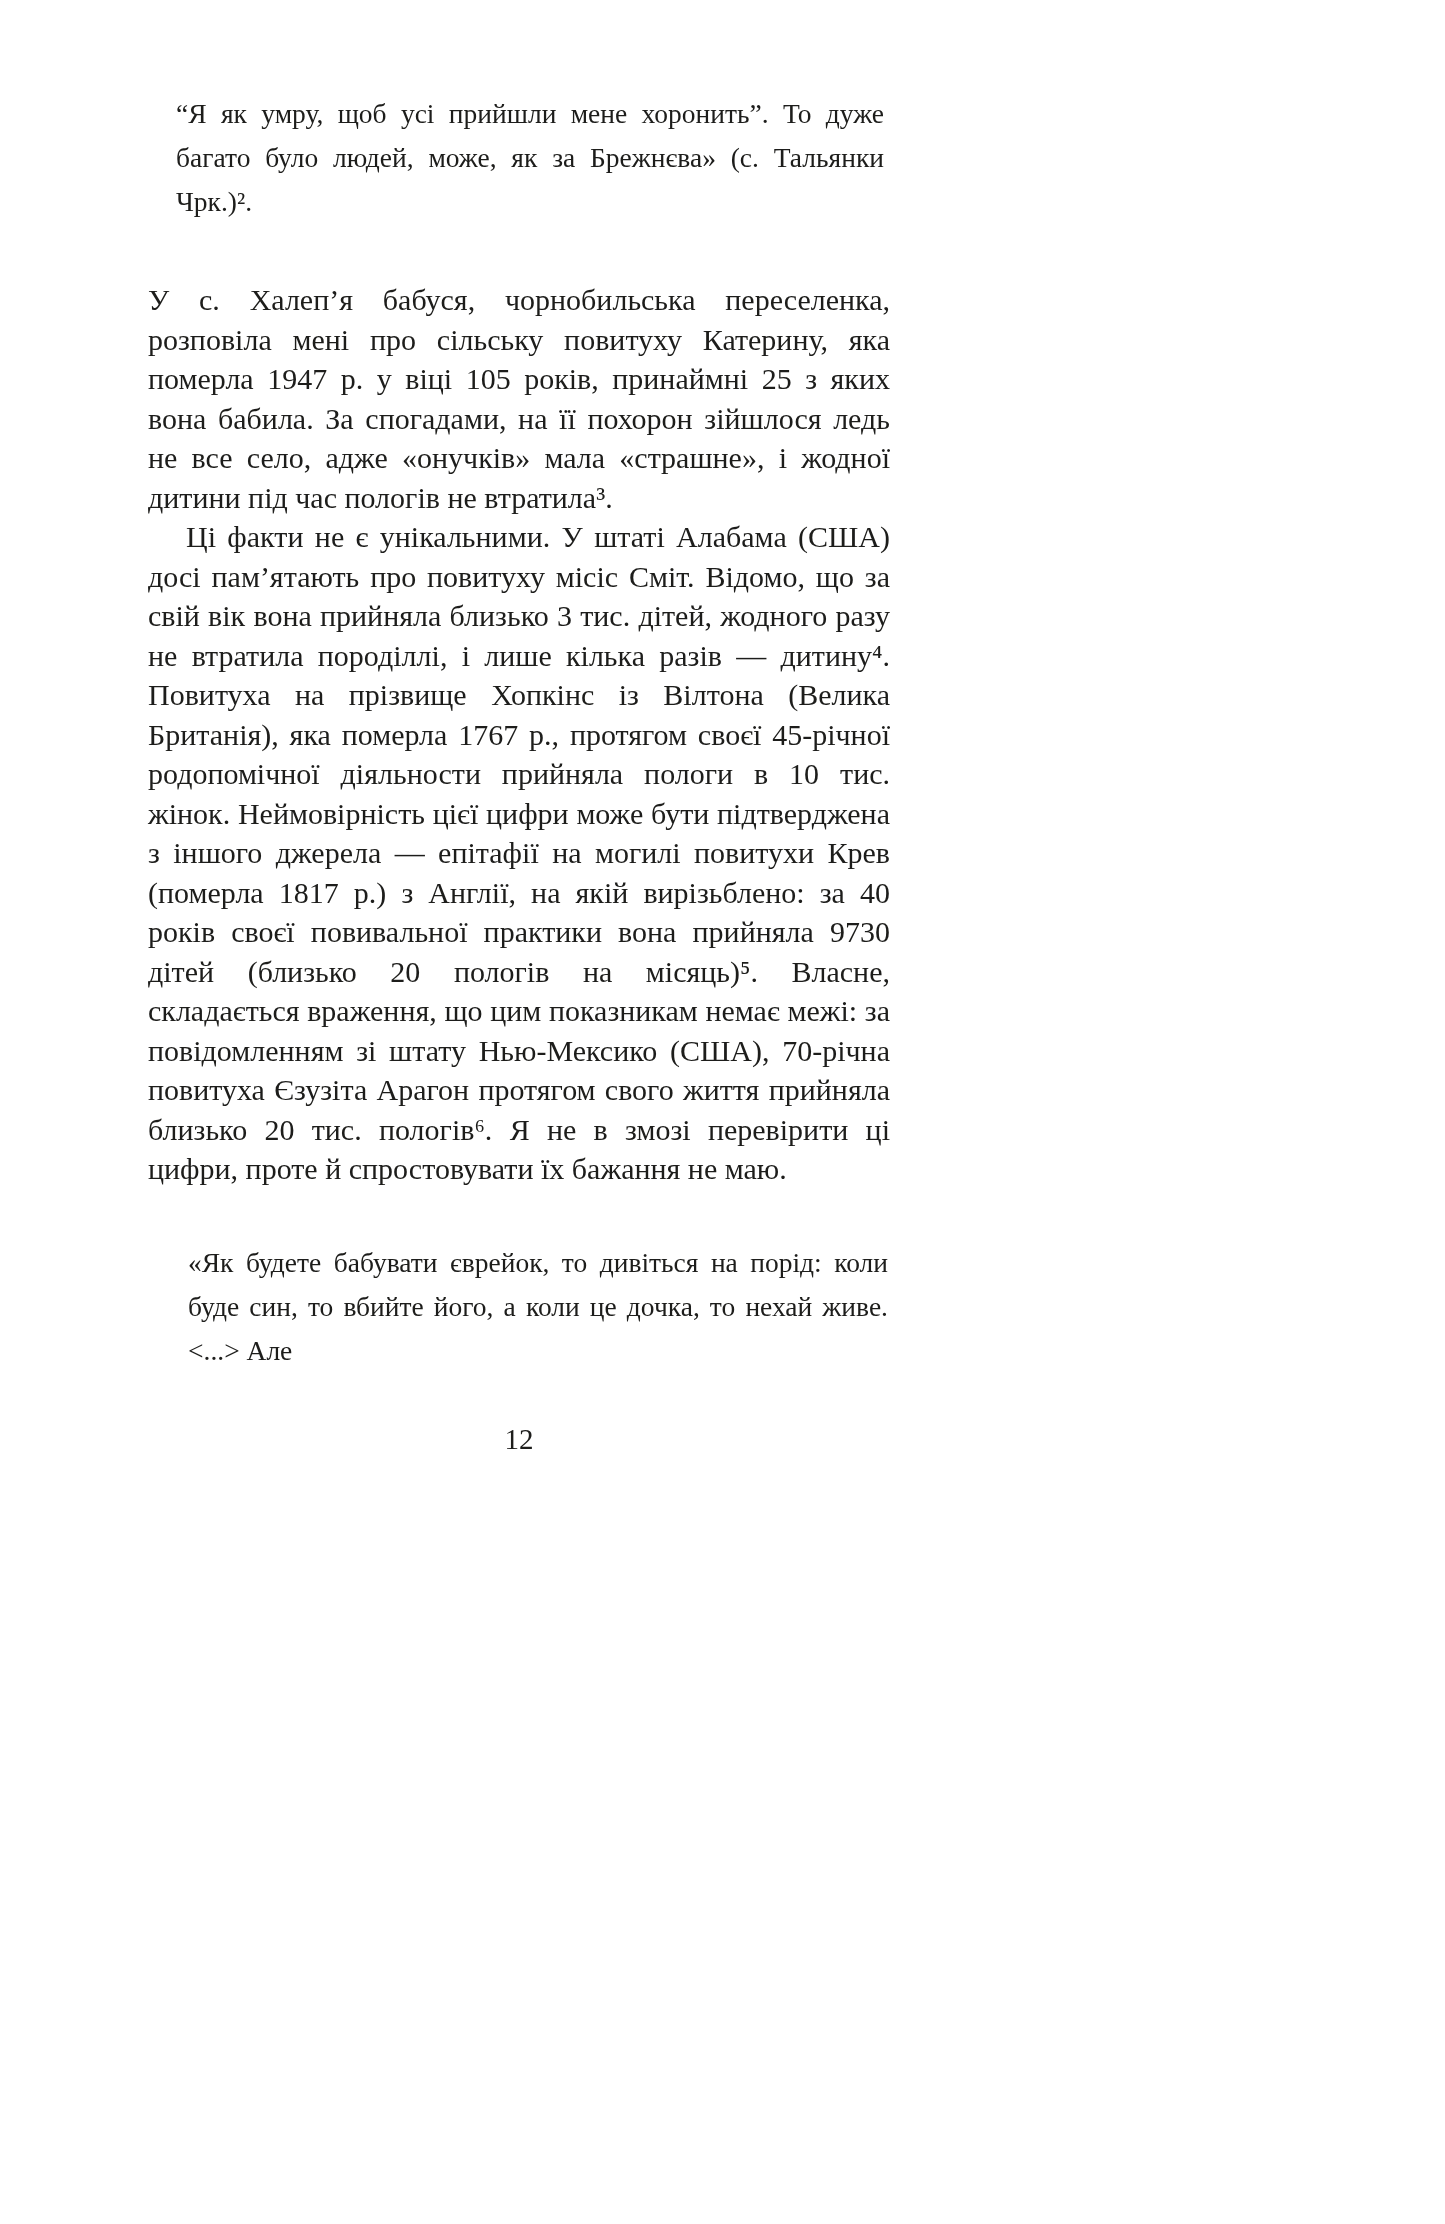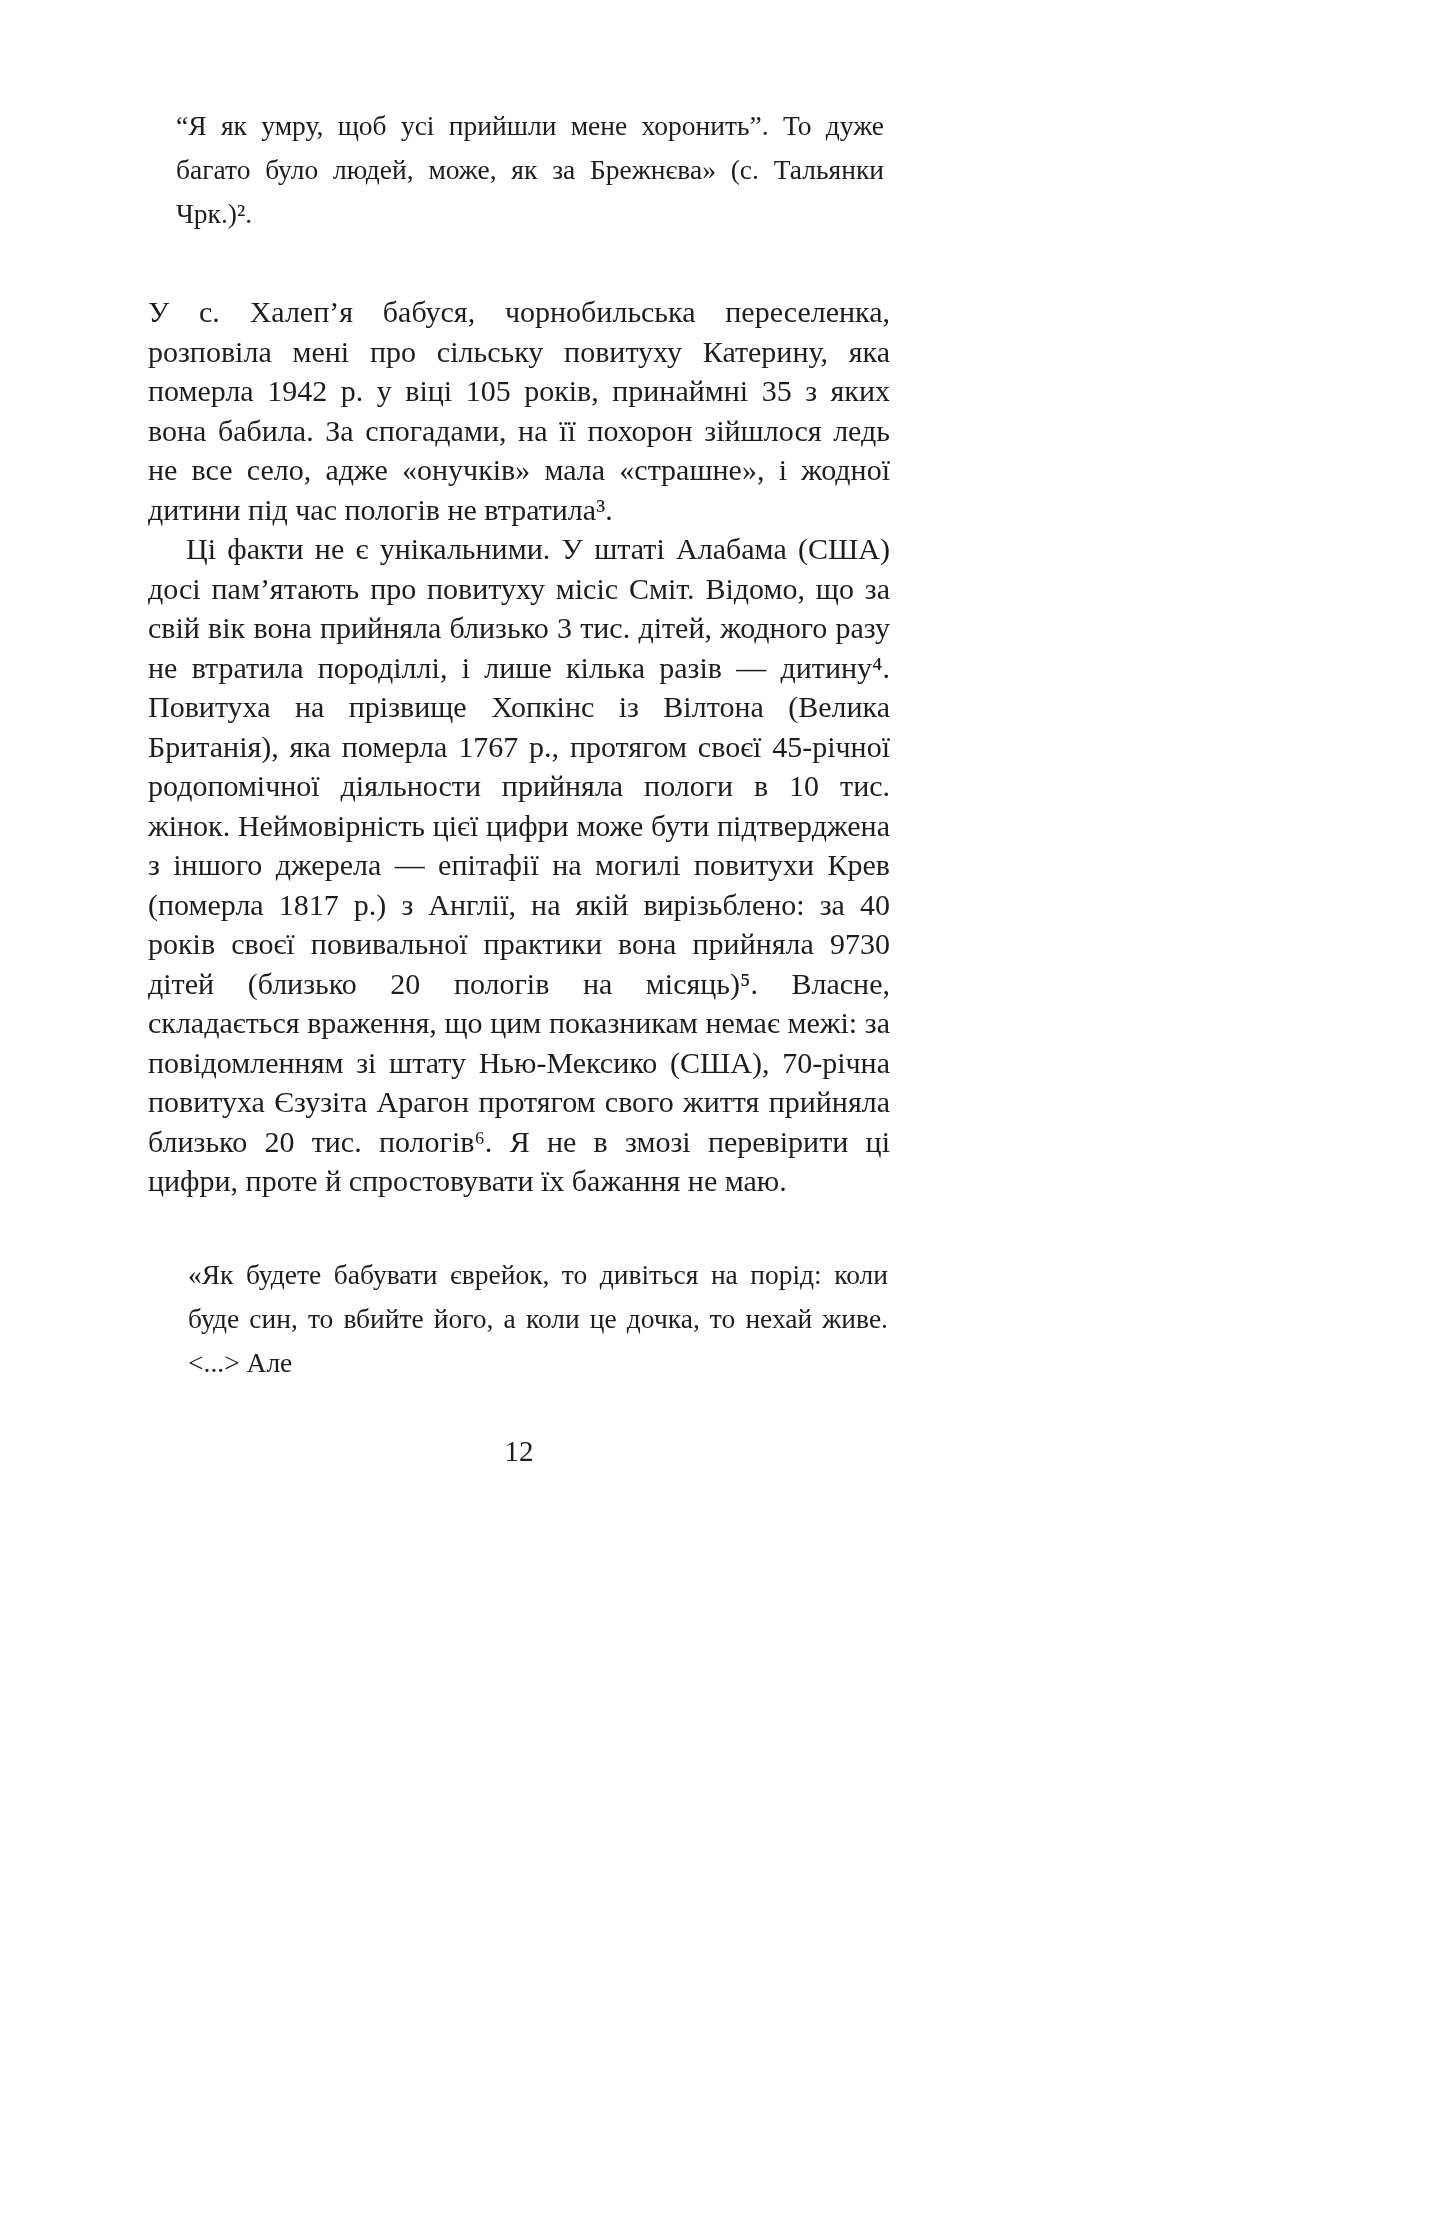--- a/index.html
+++ b/index.html
@@ -12,21 +12,21 @@
     width: 1445px;
     height: 2224px;
     background: #ffffff;
     overflow: hidden;
     font-family: "Liberation Serif", "DejaVu Serif", serif;
     color: #1d1d1b;
   }
   .content {
     position: absolute;
     left: 148px;
-    top: 104px;
+    top: 92px;
     width: 742px;
   }
   .epigraph {
     font-size: 27.5px;
     line-height: 44px;
     text-align: justify;
     margin: 0 6px 0 28px;
   }
   .body-text p {
     font-size: 30px;
@@ -55,21 +55,21 @@
 </style>
 </head>
 <body>
 
 <div class="page">
   <div class="content">
 
     <div class="epigraph">“Я як умру, щоб усі прийшли мене хоронить”. То дуже багато було людей, може, як за Брежнєва» (с. Тальянки Чрк.)².</div>
 
     <div class="body-text">
-      <p class="first">У с. Халеп’я бабуся, чорнобильська переселенка, розповіла мені про сільську повитуху Катерину, яка померла 1942 р. у віці 105 років, принаймні 35 з яких вона бабила. За спогадами, на її похорон зійшлося ледь не все село, адже «онучків» мала «страшне», і жодної дитини під час пологів не втратила³.</p>
+      <p class="first">У с. Халеп’я бабуся, чорнобильська переселенка, розповіла мені про сільську повитуху Катерину, яка померла 1947 р. у віці 105 років, принаймні 25 з яких вона бабила. За спогадами, на її похорон зійшлося ледь не все село, адже «онучків» мала «страшне», і жодної дитини під час пологів не втратила³.</p>
       <p class="indent">Ці факти не є унікальними. У штаті Алабама (США) досі пам’ятають про повитуху місіс Сміт. Відомо, що за свій вік вона прийняла близько 3 тис. дітей, жодного разу не втратила породіллі, і лише кілька разів — дитину⁴. Повитуха на прізвище Хопкінс із Вілтона (Велика Британія), яка померла 1767 р., протягом своєї 45-річної родопомічної діяльности прийняла пологи в 10 тис. жінок. Неймовірність цієї цифри може бути підтверджена з іншого джерела — епітафії на могилі повитухи Крев (померла 1817 р.) з Англії, на якій вирізьблено: за 40 років своєї повивальної практики вона прийняла 9730 дітей (близько 20 пологів на місяць)⁵. Власне, складається враження, що цим показникам немає межі: за повідомленням зі штату Нью-Мексико (США), 70-річна повитуха Єзузіта Арагон протягом свого життя прийняла близько 20 тис. пологів⁶. Я не в змозі перевірити ці цифри, проте й спростовувати їх бажання не маю.</p>
     </div>
 
     <div class="blockquote">«Як будете бабувати єврейок, то дивіться на порід: коли буде син, то вбийте його, а коли це дочка, то нехай живе. &lt;...&gt; Але</div>
 
     <div class="page-number">12</div>
 
   </div>
 </div>
 

